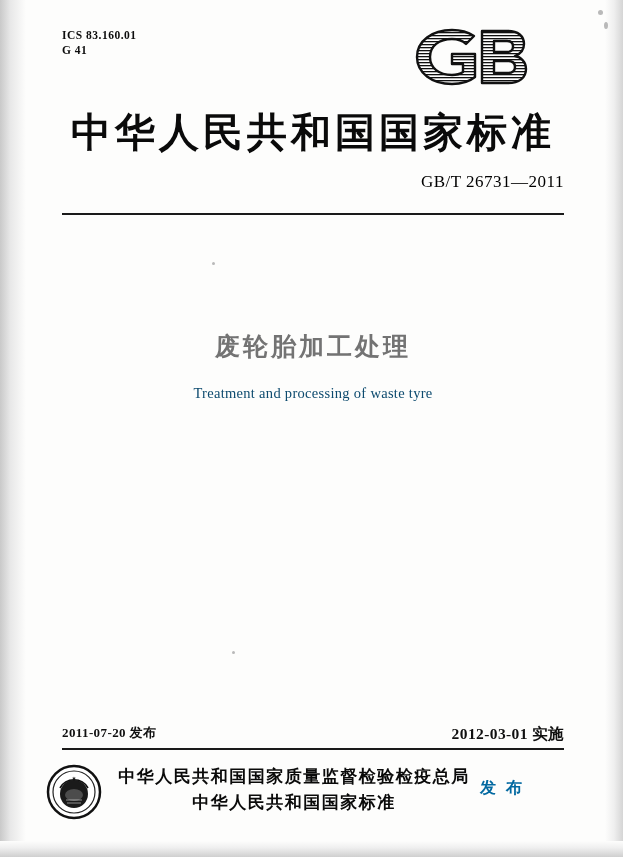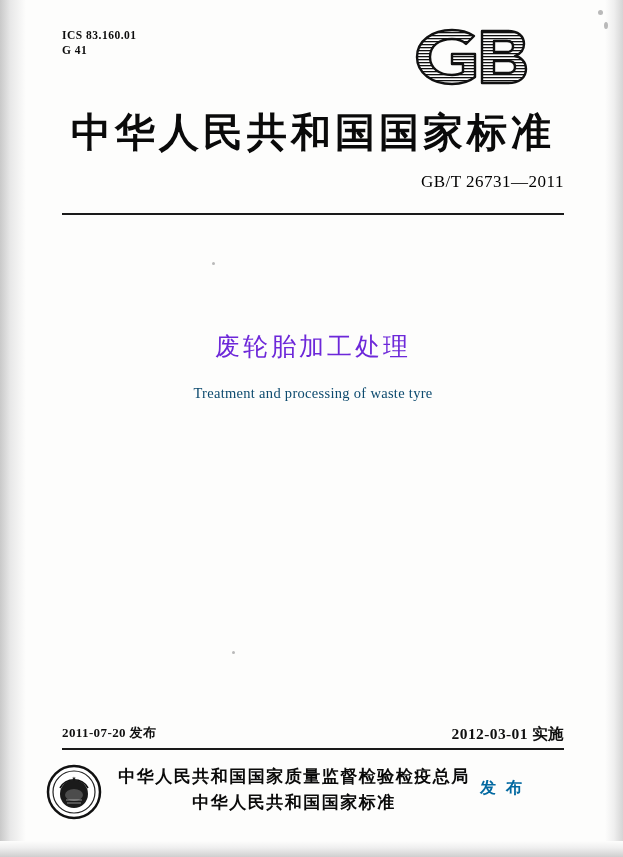--- a/index.html
+++ b/index.html
@@ -108,23 +108,23 @@
 
   
   .doc-title-cn {
     position: absolute;
     top: 330px;
     left: 0;
     width: 570px;
     text-align: center;
     font-family: "Liberation Serif", serif;
     font-size: 25px;
-    font-weight: normal;
+    font-weight: bold;
     letter-spacing: 3px;
-    color: #6d28d9;
+    color: #737373;
   }
   .doc-title-en {
     position: absolute;
     top: 385px;
     left: 0;
     width: 570px;
     text-align: center;
     font-family: "Liberation Serif", serif;
     font-size: 14.5px;
     letter-spacing: 0.3px;

